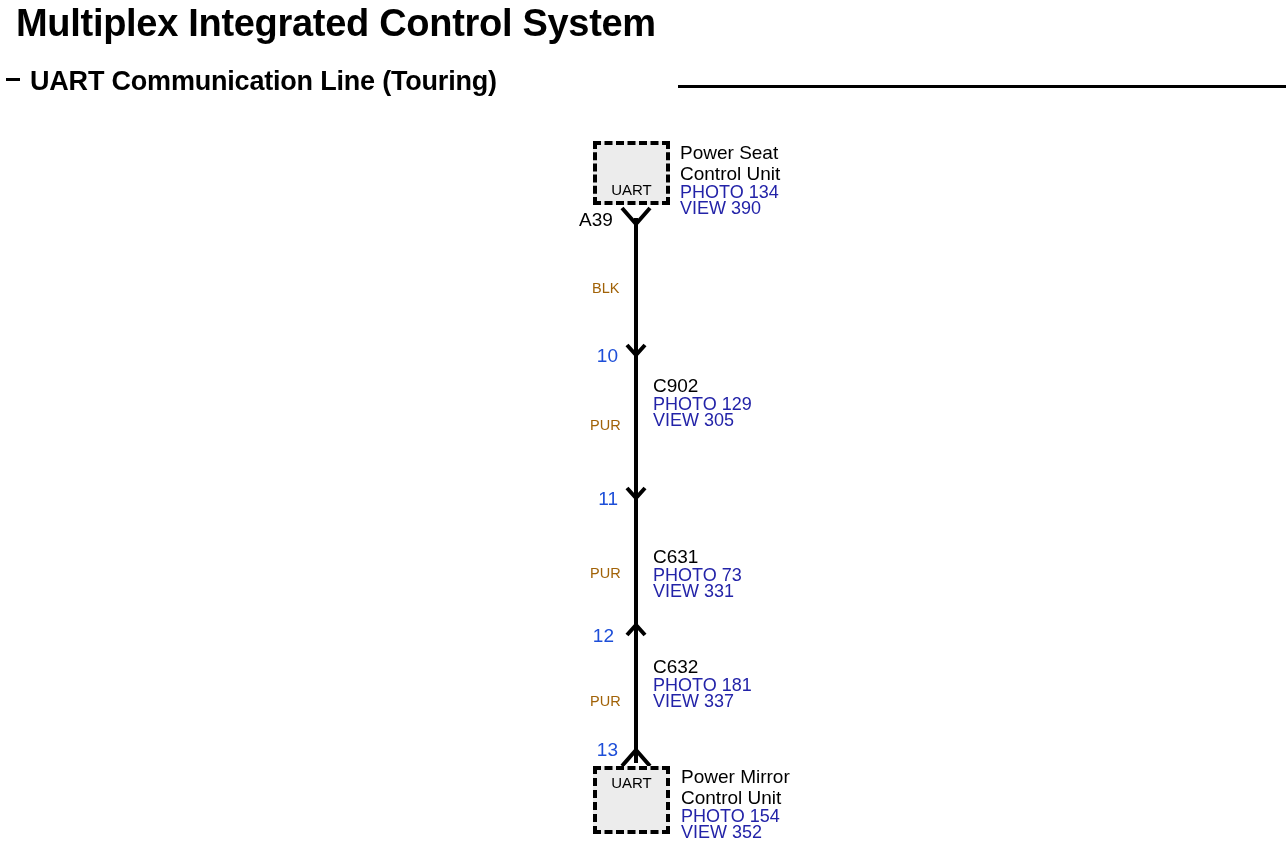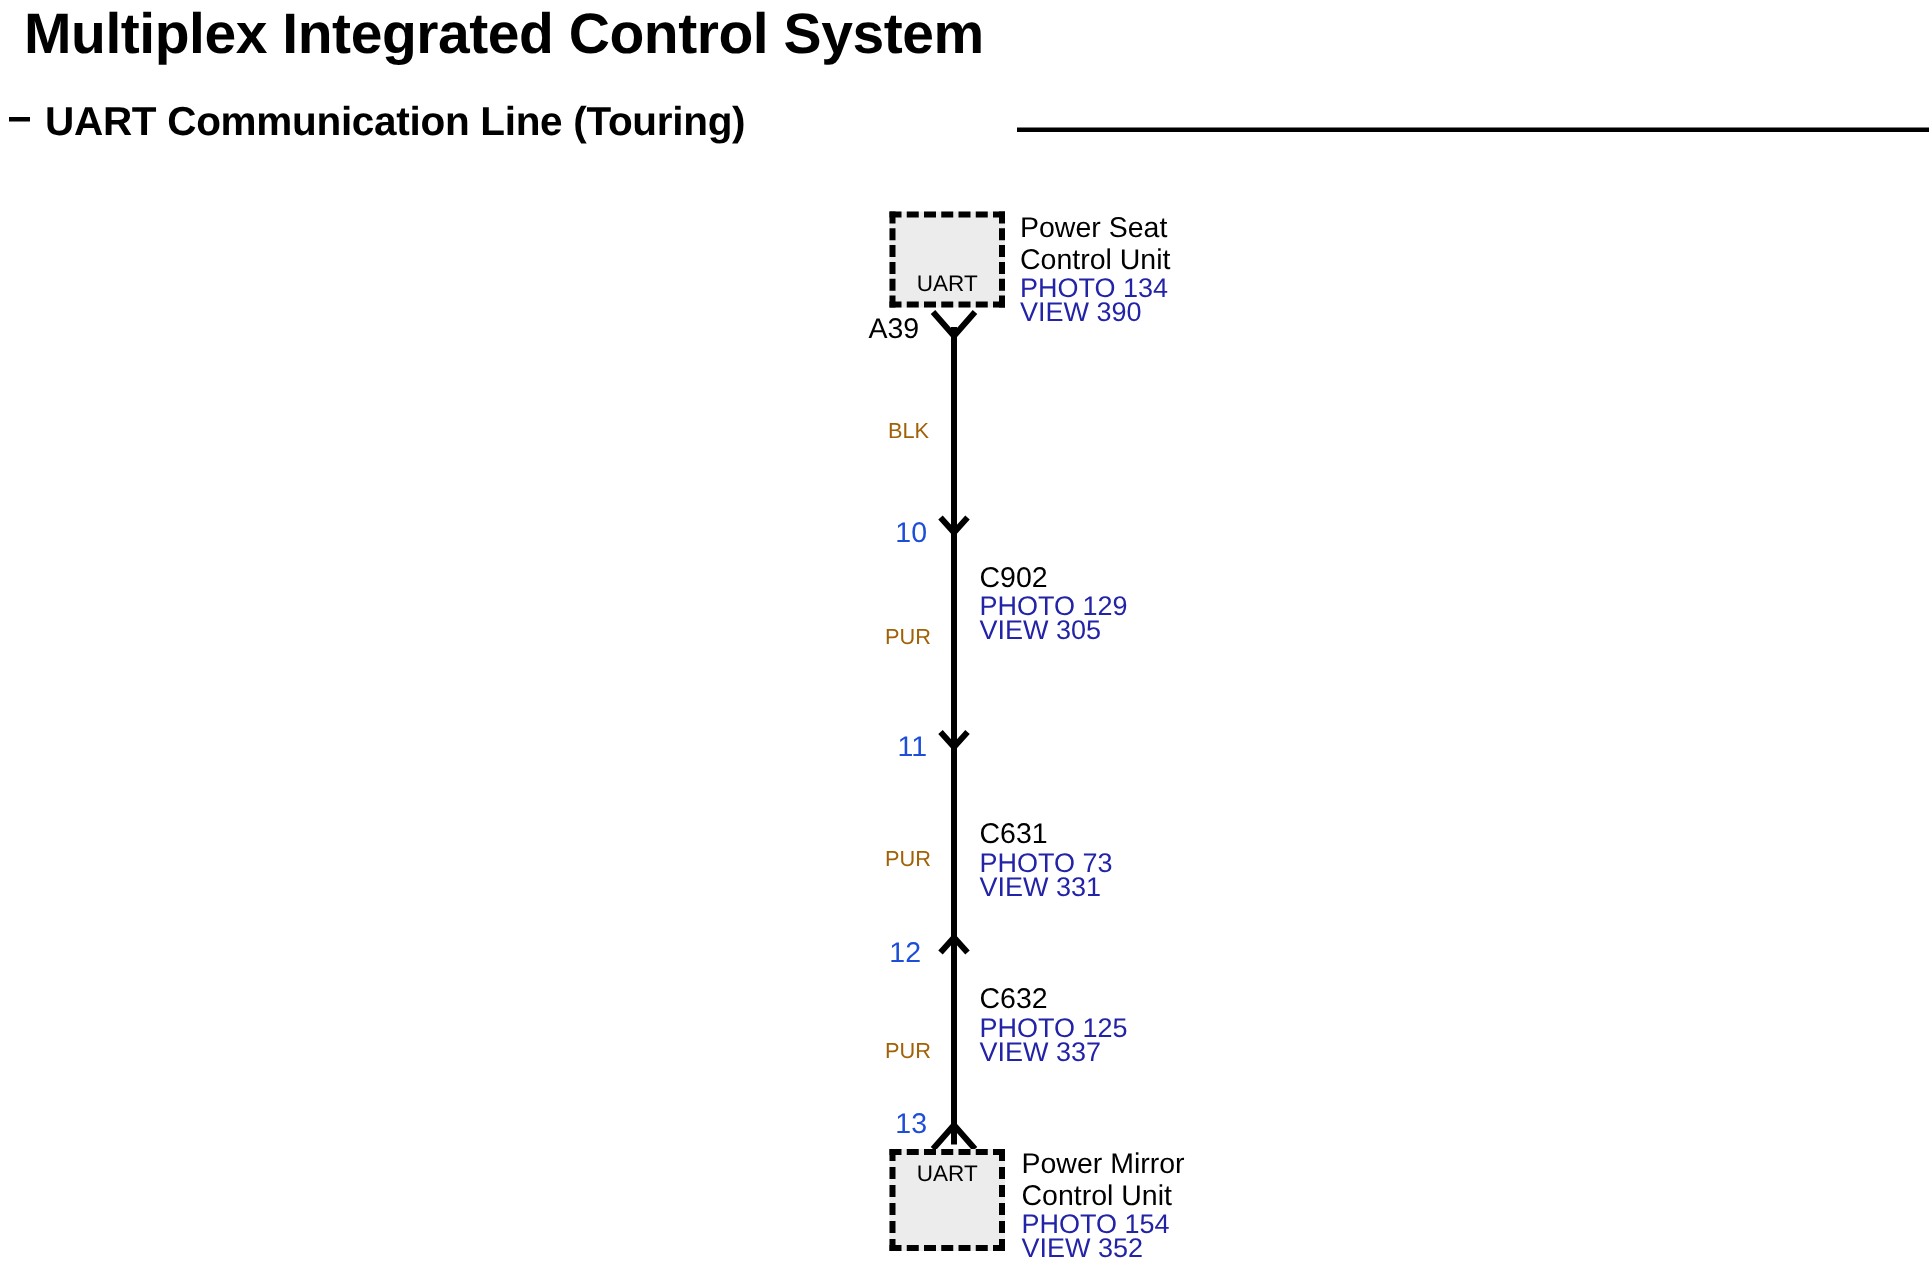--- a/index.html
+++ b/index.html
@@ -231,21 +231,21 @@
   <div class="wire-color" style="left:590px; top:566px;">PUR</div>
 
   <div class="conn-pin" style="left:574px; top:626px;">12</div>
   <div class="conn-marker" style="left:624px; top:621px;">
     <svg width="24" height="22" viewBox="0 0 24 22">
       <path d="M3,14 L12,4 L21,14" fill="none" stroke="#000" stroke-width="4" stroke-linecap="butt" stroke-linejoin="miter"></path>
     </svg>
   </div>
   <div class="conn-text" style="left:653px; top:626px;">
     <div class="conn-name">C632</div>
-    <div class="ref-line">PHOTO 125</div>
+    <div class="ref-line">PHOTO 181</div>
     <div class="ref-line">VIEW 337</div>
   </div>
 
   <div class="wire" style="top:633px; height:130px;"></div>
   <div class="wire-color" style="left:590px; top:694px;">PUR</div>
 
   <div class="conn-pin" style="left:578px; top:740px;">13</div>
   <div class="terminal" style="left:620px; top:744px;">
     <svg width="32" height="26" viewBox="0 0 32 26">
       <path d="M2,22 L16,6 L30,22" fill="none" stroke="#000" stroke-width="4" stroke-linecap="butt" stroke-linejoin="miter"></path>

